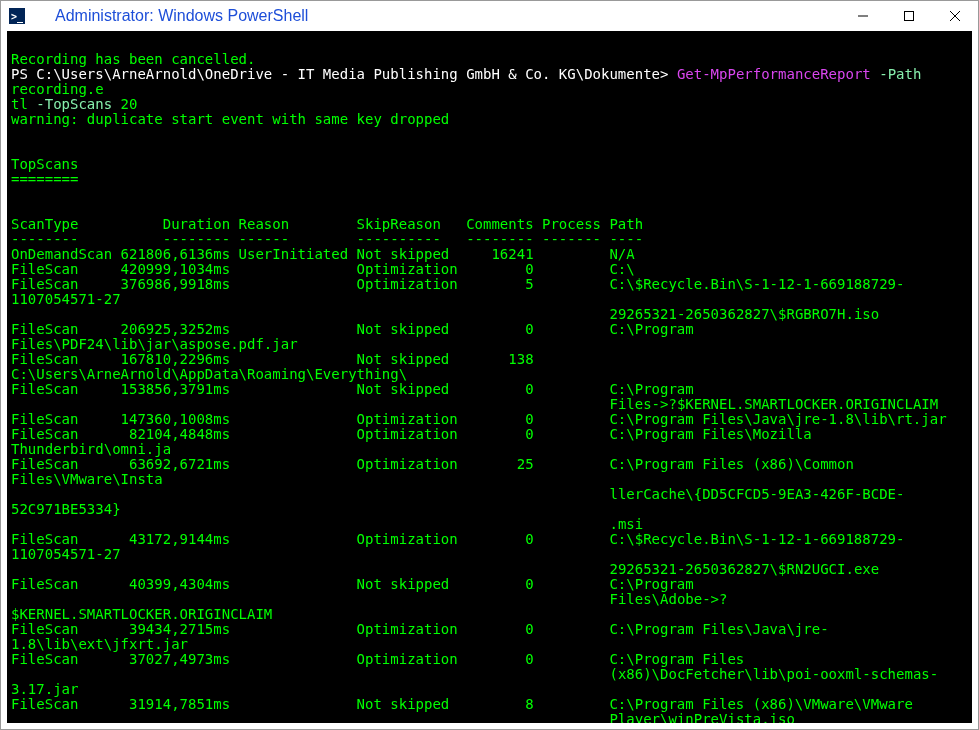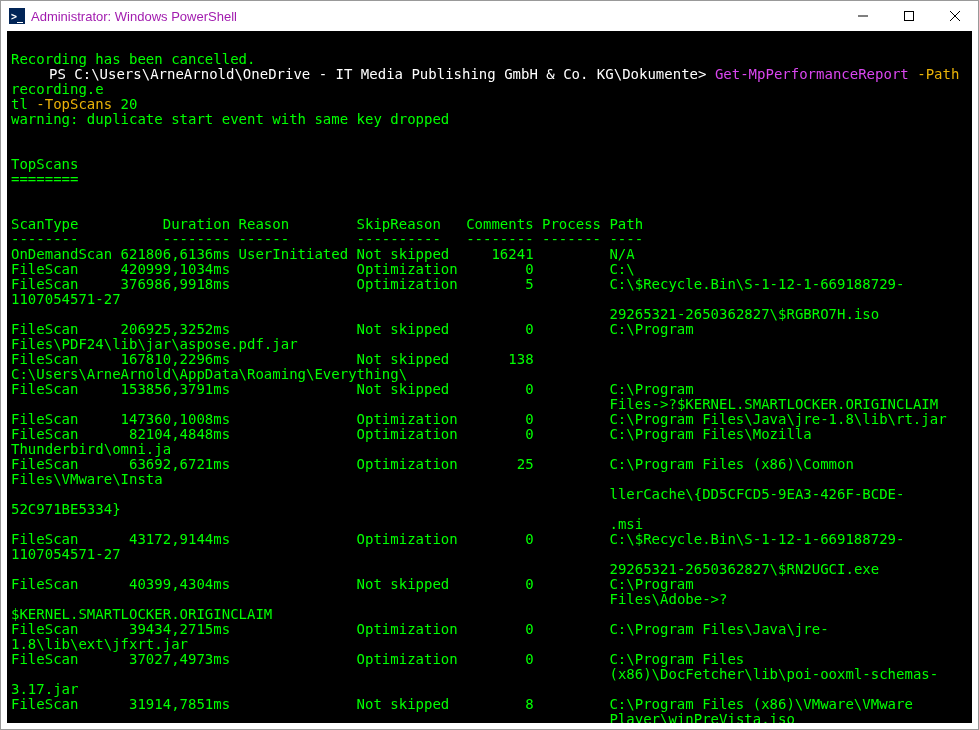--- a/index.html
+++ b/index.html
@@ -38,22 +38,23 @@
     background: #012456;
     display: flex;
     align-items: center;
     justify-content: center;
     color: #fff;
     font-size: 10px;
     font-weight: bold;
     font-family: Consolas, monospace;
   }
   .title-text {
-    font-size: 13px;
-    color: #a21caf;
+    font-size: 16px;
+    color: #1d4ed8;
+    margin-left: 24px;
   }
   .titlebar-buttons { display: flex; }
   .titlebar-btn {
     width: 46px;
     height: 30px;
     display: flex;
     align-items: center;
     justify-content: center;
     cursor: pointer;
   }
@@ -63,23 +64,23 @@
     background: #000;
     color: #00ff00;
     font-family: Consolas, 'Lucida Console', monospace;
     font-size: 14px;
     line-height: 15px;
     padding: 6px 4px;
     overflow: hidden;
     white-space: pre-wrap;
     margin: 0 6px 6px 6px;
   }
-  .prompt-white { color: #ffffff; margin-left: 38px; }
+  .prompt-white { color: #ffffff; }
   .cmd-yellow { color: #d946ef; }
-  .param-gray { color: #eab308; }
+  .param-gray { color: #86efac; }
 </style>
 </head>
 <body>
 
 <div class="window">
   <div class="titlebar">
     <div class="titlebar-left">
       <div class="ps-icon">&gt;_</div>
       <div class="title-text">Administrator: Windows PowerShell</div>
     </div>

